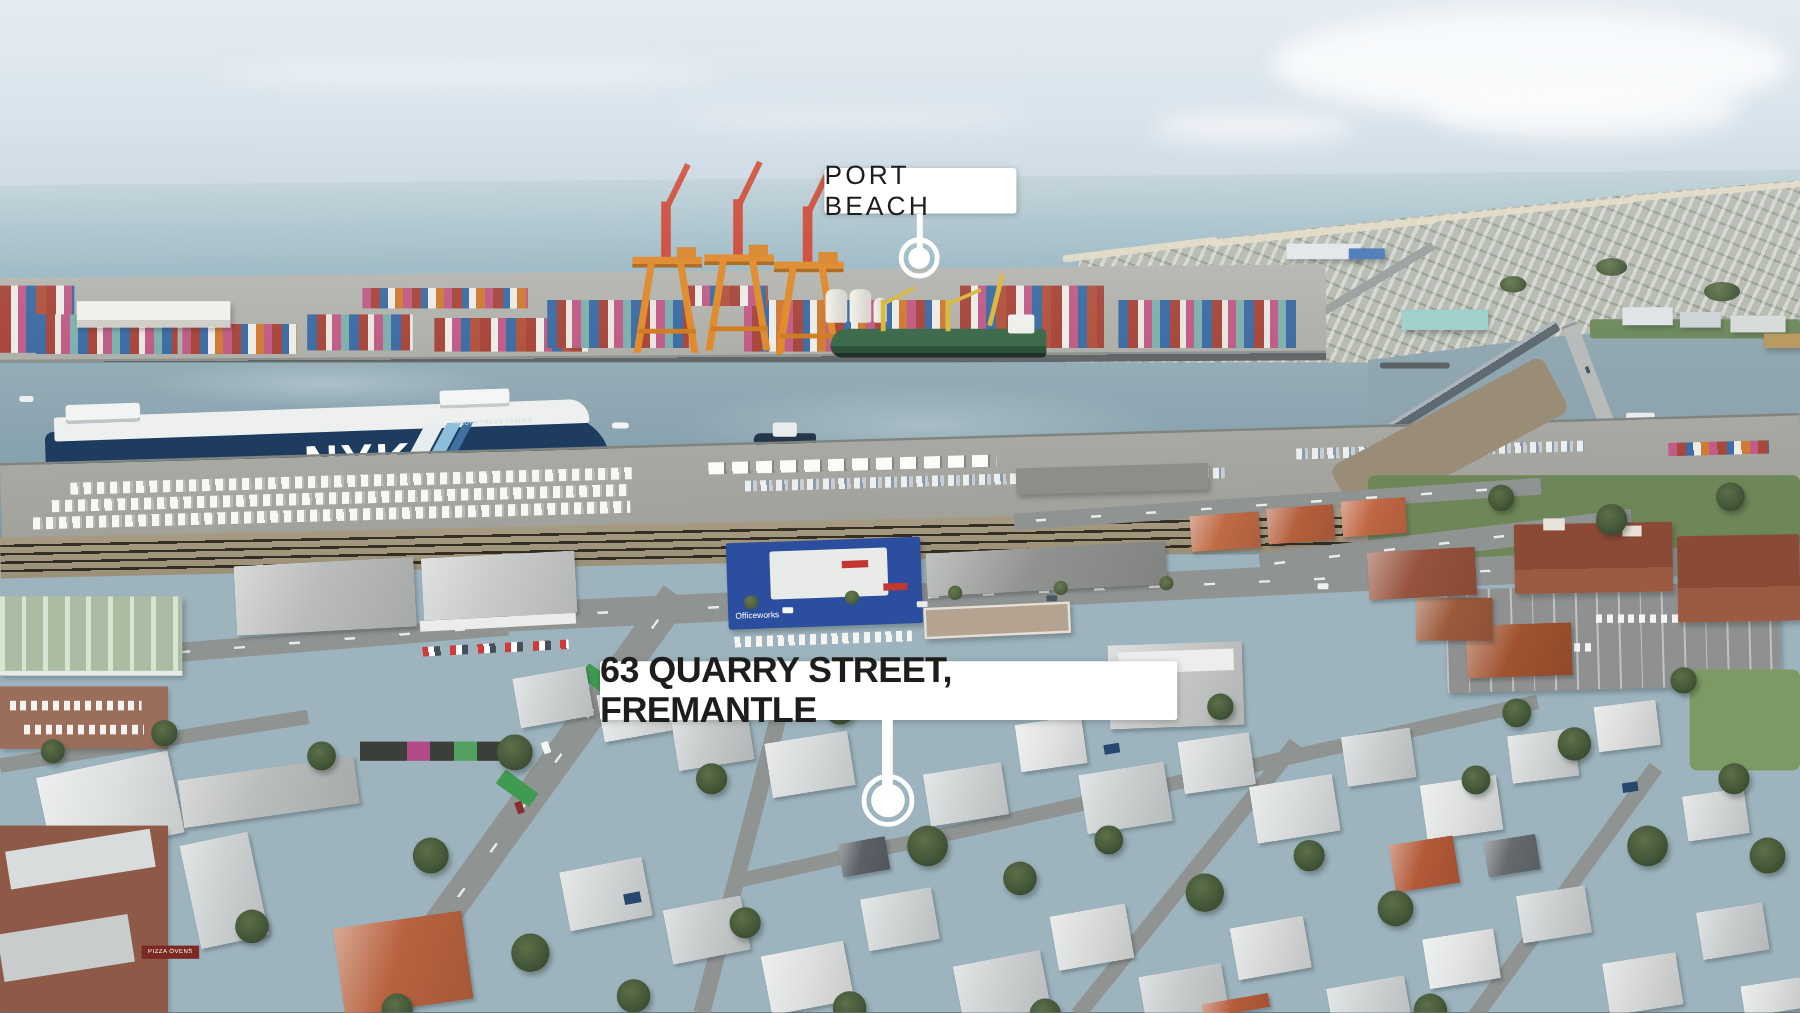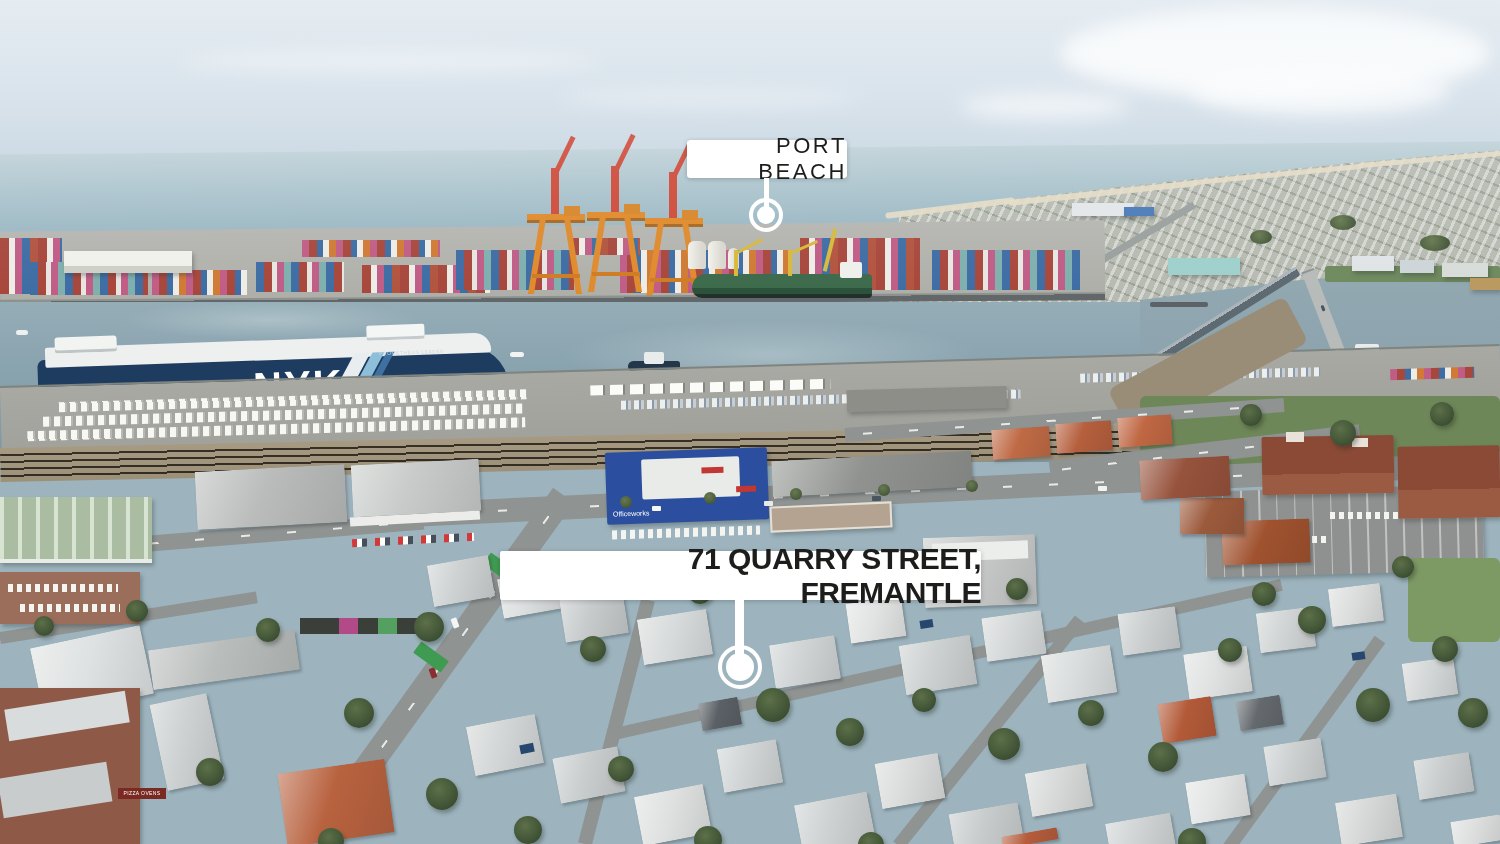--- a/index.html
+++ b/index.html
@@ -96,21 +96,21 @@
     background-color:var(--c,#d2d5d6);}
   .t{border-radius:50%;background:radial-gradient(circle at 40% 35%,#5d7049,#3c4f33 72%);
     box-shadow:2px 3px 4px rgba(28,38,28,.35);}
   .tm{border-radius:50%;background:radial-gradient(circle at 40% 35%,#687a50,#45573a 75%);}
   .carp{background:repeating-linear-gradient(90deg,#f4f4f1 0 5px,rgba(0,0,0,0) 5px 9px);}
   .sign{color:#fff;line-height:1;white-space:nowrap;}
 
   
   .haze{left:0;top:0;width:1500px;height:844px;z-index:30;pointer-events:none;
     background:linear-gradient(180deg,rgba(233,240,245,.30) 0,rgba(233,240,245,.08) 180px,rgba(233,240,245,0) 300px);}
-  .anno{z-index:50;text-align:right;}
+  .anno{z-index:50;}
   .lbl{background:#fff;box-shadow:0 1px 5px rgba(0,0,0,.22);display:flex;align-items:center;justify-content:center;color:#1d1d1b;}
   .lbl-port{left:687px;top:140px;width:160px;height:38px;border-radius:3px;font-size:22px;letter-spacing:2.6px;font-weight:400;}
   .lbl-prop{left:500px;top:551px;width:481px;height:49px;border-radius:2px;font-size:30px;letter-spacing:-.5px;font-weight:bold;}
   .stem{background:#fff;z-index:52;}
   .ring{border:4px solid #fff;border-radius:50%;background:transparent;z-index:51;}
   .dot{background:#fff;border-radius:50%;z-index:53;}
 </style>
 </head>
 <body>
 
@@ -404,16 +404,16 @@
   <div class="anno stem" style="left:764px;top:178px;width:5px;height:33px;"></div>
   <div class="anno dot" style="left:757px;top:206px;width:18px;height:18px;"></div>
   <div class="anno lbl lbl-port">
     <span style="position:static;">PORT BEACH</span>
   </div>
 
   <div class="anno ring" style="left:718px;top:645px;width:44px;height:44px;"></div>
   <div class="anno stem" style="left:735px;top:600px;width:9px;height:56px;"></div>
   <div class="anno dot" style="left:726px;top:653px;width:28px;height:28px;"></div>
   <div class="anno lbl lbl-prop">
-    <span style="position:static;">71 QUARRY STREET, FREMANTLE</span>
+    <span style="position:static;">63 QUARRY STREET, FREMANTLE</span>
   </div>
 
 </div>
 
 </body></html>

